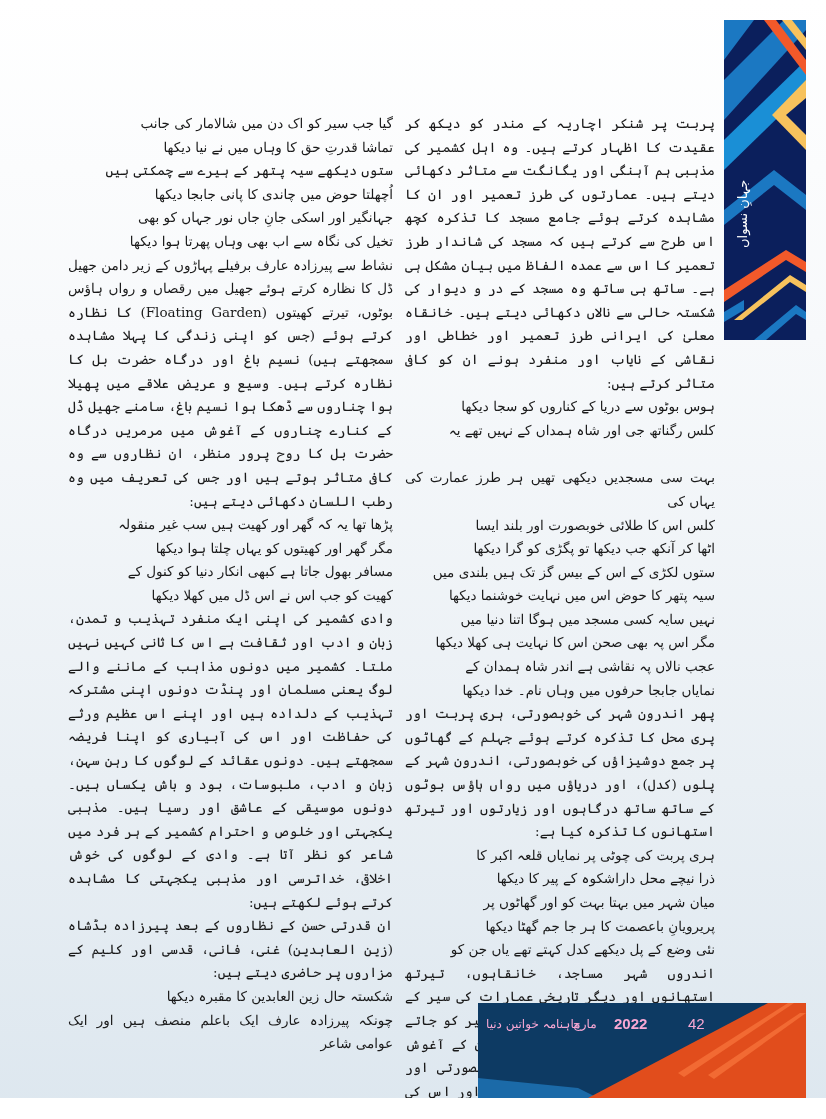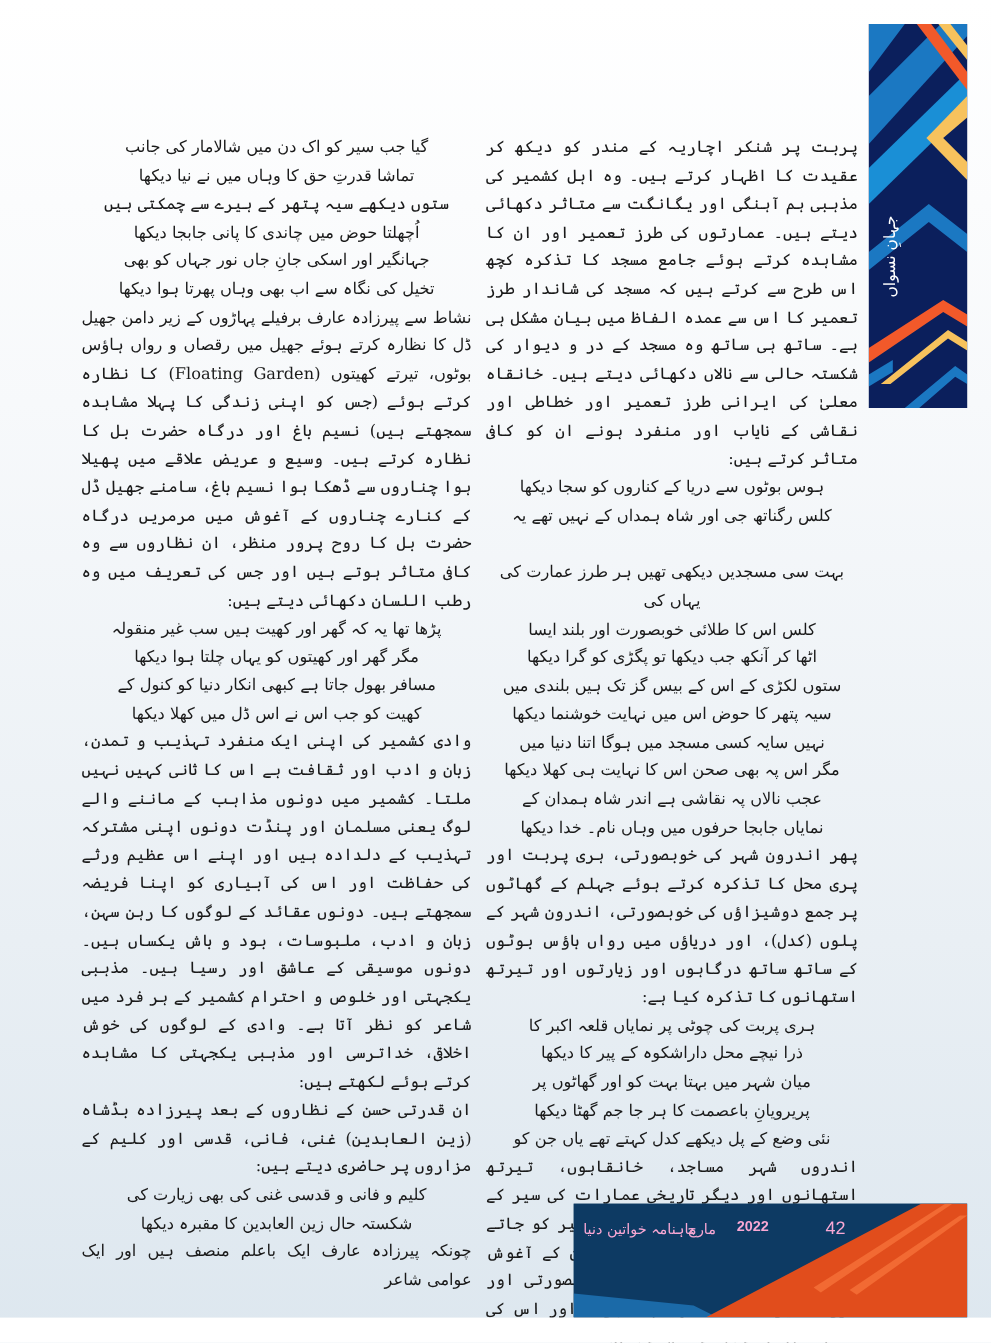--- a/index.html
+++ b/index.html
@@ -22,33 +22,33 @@
       color: #ffffff; font-size: 13px; writing-mode: vertical-rl; transform: rotate(180deg);
       direction: rtl; white-space: nowrap;
     }
     .col {
       position: absolute; direction: rtl; text-align: justify; color: #1a1a1a;
       font-family: "DejaVu Serif", serif; font-size: 13.5px; line-height: 23.6px;
     }
     .col-right { left: 405px; top: 112px; width: 310px; }
     .col-left  { left: 68px;  top: 112px; width: 325px; }
     .para { margin: 0; text-align-last: right; }
-    .verse { margin: 0; text-align: center; }
+    .verse { margin: 0; }
     .gap { height: 24px; }
     .footer {
       position: absolute; left: 478px; top: 1003px; width: 328px; height: 95px; overflow: hidden;
       background: #0d3a63;
     }
     .footer svg { position: absolute; left: 0; top: 0; }
     .footer-text {
       position: absolute; top: 14px; color: #f9a8d4; white-space: nowrap;
     }
     .f-mag { left: 8px; font-size: 12px; font-family: "DejaVu Serif", serif; direction: rtl; }
     .f-month { left: 95px; font-size: 12px; font-family: Liberation Serif, serif; direction: rtl; }
-    .f-year { left: 136px; font-size: 12px; font-weight: bold; font-family: "Liberation Sans", sans-serif; top: 12px; }
+    .f-year { left: 136px; font-size: 15px; font-weight: bold; font-family: "Liberation Sans", sans-serif; top: 12px; }
     .f-page { left: 210px; font-size: 15px; font-weight: normal; font-family: "Liberation Sans", sans-serif; top: 12px; }
     .bottom-strip {
       position: absolute; left: 0; top: 1098px; width: 826px; height: 21px; background: #ffffff;
     }
   </style>
 </head>
 <body>
 
 <div class="page-bg"></div>
 
@@ -100,21 +100,20 @@
     <p class="verse">اُچھلتا حوض میں چاندی کا پانی جابجا دیکھا</p>
     <p class="verse">جہانگیر اور اسکی جانِ جاں نور جہاں کو بھی</p>
     <p class="verse">تخیل کی نگاہ سے اب بھی وہاں پھرتا ہوا دیکھا</p>
     <p class="para">نشاط سے پیرزادہ عارف برفیلے پہاڑوں کے زیر دامن جھیل ڈل کا نظارہ کرتے ہوئے جھیل میں رقصاں و رواں ہاؤس بوٹوں، تیرتے کھیتوں (Floating Garden) کا نظارہ کرتے ہوئے (جس کو اپنی زندگی کا پہلا مشاہدہ سمجھتے ہیں) نسیم باغ اور درگاہ حضرت بل کا نظارہ کرتے ہیں۔ وسیع و عریض علاقے میں پھیلا ہوا چناروں سے ڈھکا ہوا نسیم باغ، سامنے جھیل ڈل کے کنارے چناروں کے آغوش میں مرمریں درگاہ حضرت بل کا روح پرور منظر، ان نظاروں سے وہ کافی متاثر ہوتے ہیں اور جس کی تعریف میں وہ رطب اللسان دکھائی دیتے ہیں:</p>
     <p class="verse">پڑھا تھا یہ کہ گھر اور کھیت ہیں سب غیر منقولہ</p>
     <p class="verse">مگر گھر اور کھیتوں کو یہاں چلتا ہوا دیکھا</p>
     <p class="verse">مسافر بھول جاتا ہے کبھی انکار دنیا کو کنول کے</p>
     <p class="verse">کھیت کو جب اس نے اس ڈل میں کھلا دیکھا</p>
     <p class="para">وادی کشمیر کی اپنی ایک منفرد تہذیب و تمدن، زبان و ادب اور ثقافت ہے اس کا ثانی کہیں نہیں ملتا۔ کشمیر میں دونوں مذاہب کے ماننے والے لوگ یعنی مسلمان اور پنڈت دونوں اپنی مشترکہ تہذیب کے دلدادہ ہیں اور اپنے اس عظیم ورثے کی حفاظت اور اس کی آبیاری کو اپنا فریضہ سمجھتے ہیں۔ دونوں عقائد کے لوگوں کا رہن سہن، زبان و ادب، ملبوسات، بود و باش یکساں ہیں۔ دونوں موسیقی کے عاشق اور رسیا ہیں۔ مذہبی یکجہتی اور خلوص و احترام کشمیر کے ہر فرد میں شاعر کو نظر آتا ہے۔ وادی کے لوگوں کی خوش اخلاقی، خداترسی اور مذہبی یکجہتی کا مشاہدہ کرتے ہوئے لکھتے ہیں:</p>
     <p class="para">ان قدرتی حسن کے نظاروں کے بعد پیرزادہ بڈشاہ (زین العابدین) غنی، فانی، قدسی اور کلیم کے مزاروں پر حاضری دیتے ہیں:</p>
-    <p class="verse">کلیم و فانی و قدسی غنی کی بھی زیارت کی</p>
     <p class="verse">شکستہ حال زین العابدین کا مقبرہ دیکھا</p>
     <p class="para">چونکہ پیرزادہ عارف ایک باعلم منصف ہیں اور ایک عوامی شاعر</p>
   </div>
 
 <div class="footer">
   <svg width="328" height="95" viewBox="0 0 328 95">
     <rect x="0" y="0" width="328" height="95" fill="#0d3a63"></rect>
     <polygon points="0,75 100,85 120,95 0,95" fill="#1b6aa8"></polygon>
     <polygon points="110,95 290,0 328,0 328,95" fill="#e14d1c"></polygon>
     <polygon points="200,70 310,0 316,0 206,74" fill="#f26a33"></polygon>

